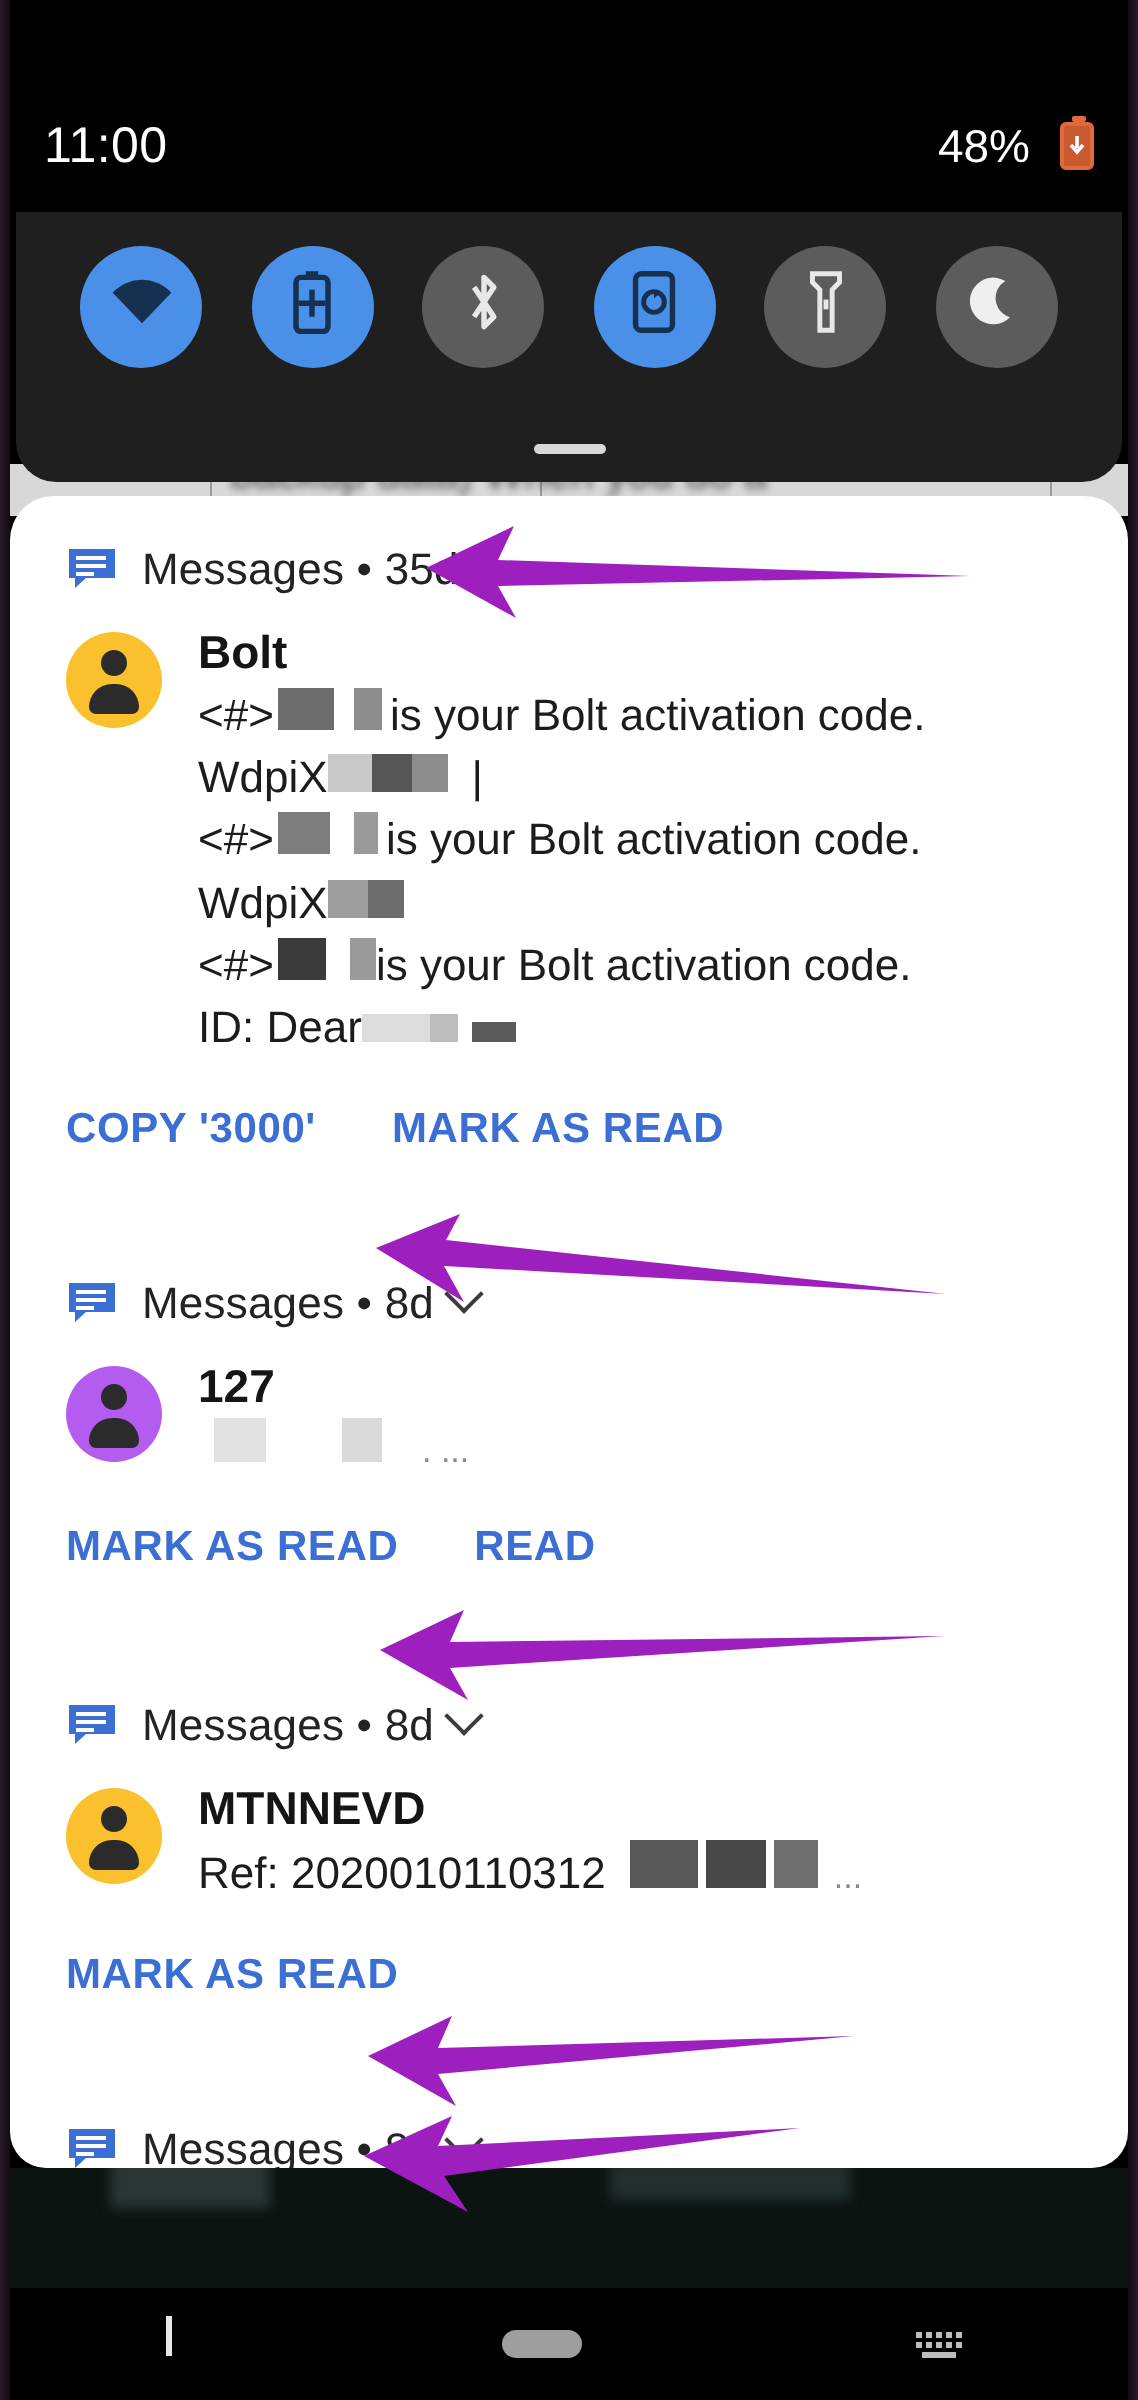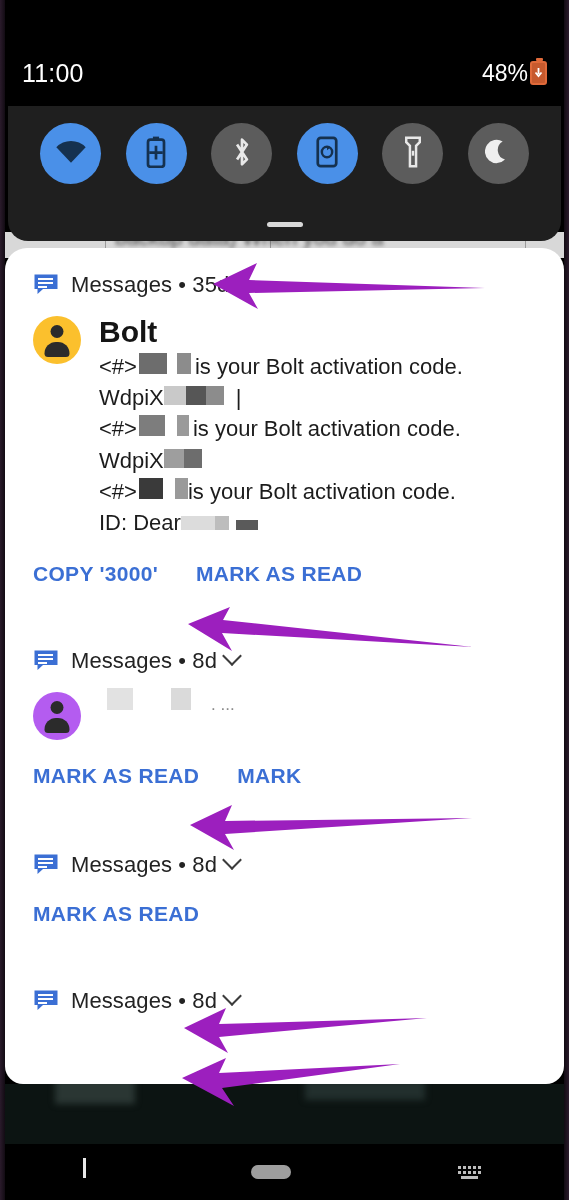--- a/index.html
+++ b/index.html
@@ -29,21 +29,21 @@
     position: absolute; top: 0; left: 0; right: 0; height: 66px;
     background: #000;
     display: flex; align-items: center; justify-content: space-between;
     padding: 0 22px;
     z-index: 10;
     margin-top: 40px;
   }
   .status-time {
     color: #fff; font-size: 25px; font-weight: 400; letter-spacing: .2px;
   }
-  .status-right { display: flex; align-items: center; gap: 2px; }
+  .status-right { display: flex; align-items: center; gap: 15px; }
   .battery-pct { color: #fff; font-size: 23px; }
   .battery-icon {
     width: 17px; height: 24px; border: 2px solid #e06a3a; border-radius: 3px;
     position: relative; background: #c75a2e;
     display: flex; align-items: center; justify-content: center;
   }
   .battery-icon::before {
     content: ""; position: absolute; top: -5px; left: 4px;
     width: 7px; height: 3px; background: #e06a3a; border-radius: 1px;
   }
@@ -124,21 +124,21 @@
   .avatar.purple { background: #b45cf0; }
   .avatar::before {
     content: ""; position: absolute; left: 50%; top: 9px; transform: translateX(-50%);
     width: 13px; height: 13px; border-radius: 50%; background: #2b2b2b;
   }
   .avatar::after {
     content: ""; position: absolute; left: 50%; bottom: 7px; transform: translateX(-50%);
     width: 25px; height: 15px; border-radius: 13px 13px 4px 4px; background: #2b2b2b;
   }
   .notif-text { flex: 1 1 auto; padding-right: 18px; min-width: 0; }
-  .sender { color: #151515; font-size: 30px; font-weight: 700; line-height: 1.3; }
+  .sender { color: #151515; font-size: 23px; font-weight: 700; line-height: 1.3; }
   .msg-line {
     color: #1c1c1c; font-size: 22px; line-height: 1.42;
     white-space: nowrap; display: flex; align-items: baseline; gap: 0;
   }
   .redact { display: inline-block; vertical-align: middle; }
 
   .notif-actions { display: flex; gap: 0; padding: 24px 0 0 28px; }
   .action-btn {
     color: #3b6fd4; font-size: 21px; font-weight: 700;
     letter-spacing: .3px; background: none; border: none;
@@ -358,47 +358,61 @@
             <rect x="5" y="9" width="15" height="2" fill="#fff"></rect>
             <rect x="5" y="13" width="9" height="2" fill="#fff"></rect>
           </svg>
         </span>
         <span class="notif-meta"><span>Messages</span> <span>•</span> <span>8d</span><span class="chev down"></span></span>
       </div>
 
       <div class="notif-body">
         <div class="avatar purple"></div>
         <div class="notif-text">
+          <div class="sender">127</div>
           <div class="msg-line">
             <span class="redact" style="width:26px;height:22px;background:#e2e2e2;margin-left:8px;"></span>
             <span class="redact" style="width:20px;height:22px;background:#dadada;margin-left:38px;"></span>
             <span style="margin-left:20px;font-size:17px;color:#8a8a8a;">. ...</span>
           </div>
         </div>
       </div>
 
       <div class="notif-actions">
         <button class="action-btn">MARK AS READ</button>
-        <button class="action-btn">MARK</button>
+        <button class="action-btn">READ</button>
       </div>
     </div>
 
     <div class="notif" style="margin-top:40px;">
       <div class="notif-header">
         <span class="app-icon">
           <svg width="26" height="24" viewBox="0 0 26 24">
             <path d="M1.5 1.5 H24.5 V16 H10 L4.5 21 V16 H1.5 Z" fill="#3b6fd4"></path>
             <rect x="5" y="5" width="15" height="2" fill="#fff"></rect>
             <rect x="5" y="9" width="15" height="2" fill="#fff"></rect>
             <rect x="5" y="13" width="9" height="2" fill="#fff"></rect>
           </svg>
         </span>
         <span class="notif-meta"><span>Messages</span> <span>•</span> <span>8d</span><span class="chev down"></span></span>
       </div>
 
+      <div class="notif-body">
+        <div class="avatar yellow"></div>
+        <div class="notif-text">
+          <div class="sender">MTNNEVD</div>
+          <div class="msg-line">
+            <span>Ref: 2020010110312</span>
+            <span class="redact" style="width:34px;height:24px;background:#585858;margin-left:12px;"></span>
+            <span class="redact" style="width:30px;height:24px;background:#474747;margin-left:4px;"></span>
+            <span class="redact" style="width:22px;height:24px;background:#6e6e6e;margin-left:4px;"></span>
+            <span style="margin-left:8px;font-size:17px;color:#8a8a8a;">...</span>
+          </div>
+        </div>
+      </div>
 
       <div class="notif-actions">
         <button class="action-btn">MARK AS READ</button>
       </div>
     </div>
 
     <div class="notif" style="margin-top:38px;">
       <div class="notif-header">
         <span class="app-icon">
           <svg width="26" height="24" viewBox="0 0 26 24">

